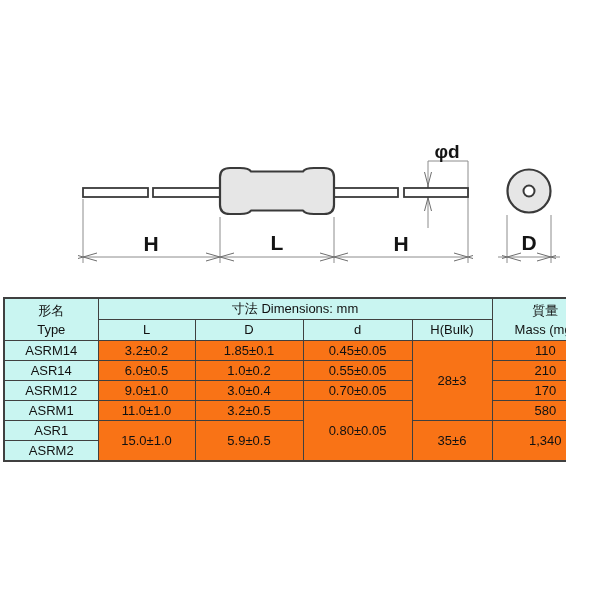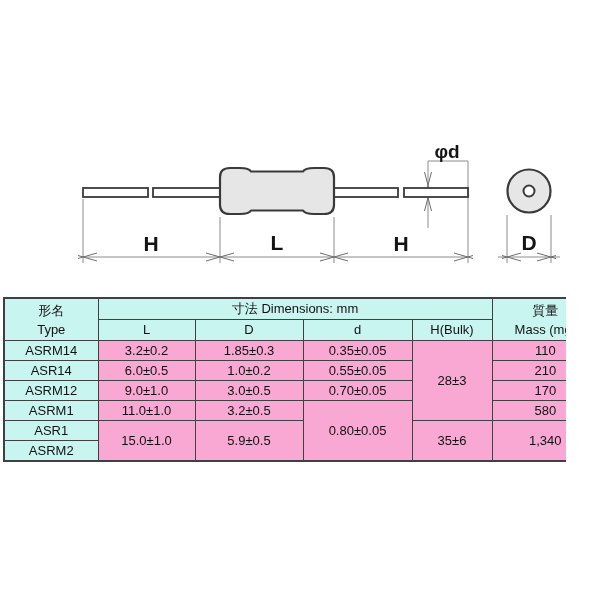--- a/index.html
+++ b/index.html
@@ -33,21 +33,21 @@
     table-layout: fixed;
     border: 2px solid #404040;
     font-size: 13px;
     color: #111111;
   }
   #spec-table td {
     border: 1px solid #404040;
     text-align: center;
     vertical-align: middle;
     padding: 0;
-    background: #f9a8d4;
+    background: #f97316;
     white-space: nowrap;
     line-height: 1.2;
   }
   #spec-table td.hd {
     background: #c9f5f1;
   }
   #spec-table tr.hrow td { height: 20px; }
   #spec-table tr.drow td { height: 19px; }
   .two-line span { display: block; line-height: 19px; }
   
@@ -156,36 +156,36 @@
       <tr class="hrow">
         <td class="hd">L</td>
         <td class="hd">D</td>
         <td class="hd">d</td>
         <td class="hd">H(Bulk)</td>
       </tr>
 
       <tr class="drow">
         <td class="hd">ASRM14</td>
         <td>3.2±0.2</td>
-        <td>1.85±0.3</td>
-        <td>0.35±0.05</td>
+        <td>1.85±0.1</td>
+        <td>0.45±0.05</td>
         <td rowspan="4">28±3</td>
         <td>110</td>
       </tr>
       <tr class="drow">
         <td class="hd">ASR14</td>
         <td>6.0±0.5</td>
         <td>1.0±0.2</td>
         <td>0.55±0.05</td>
         <td>210</td>
       </tr>
       <tr class="drow">
         <td class="hd">ASRM12</td>
         <td>9.0±1.0</td>
-        <td>3.0±0.5</td>
+        <td>3.0±0.4</td>
         <td>0.70±0.05</td>
         <td>170</td>
       </tr>
       <tr class="drow">
         <td class="hd">ASRM1</td>
         <td>11.0±1.0</td>
         <td>3.2±0.5</td>
         <td rowspan="3">0.80±0.05</td>
         <td>580</td>
       </tr>

